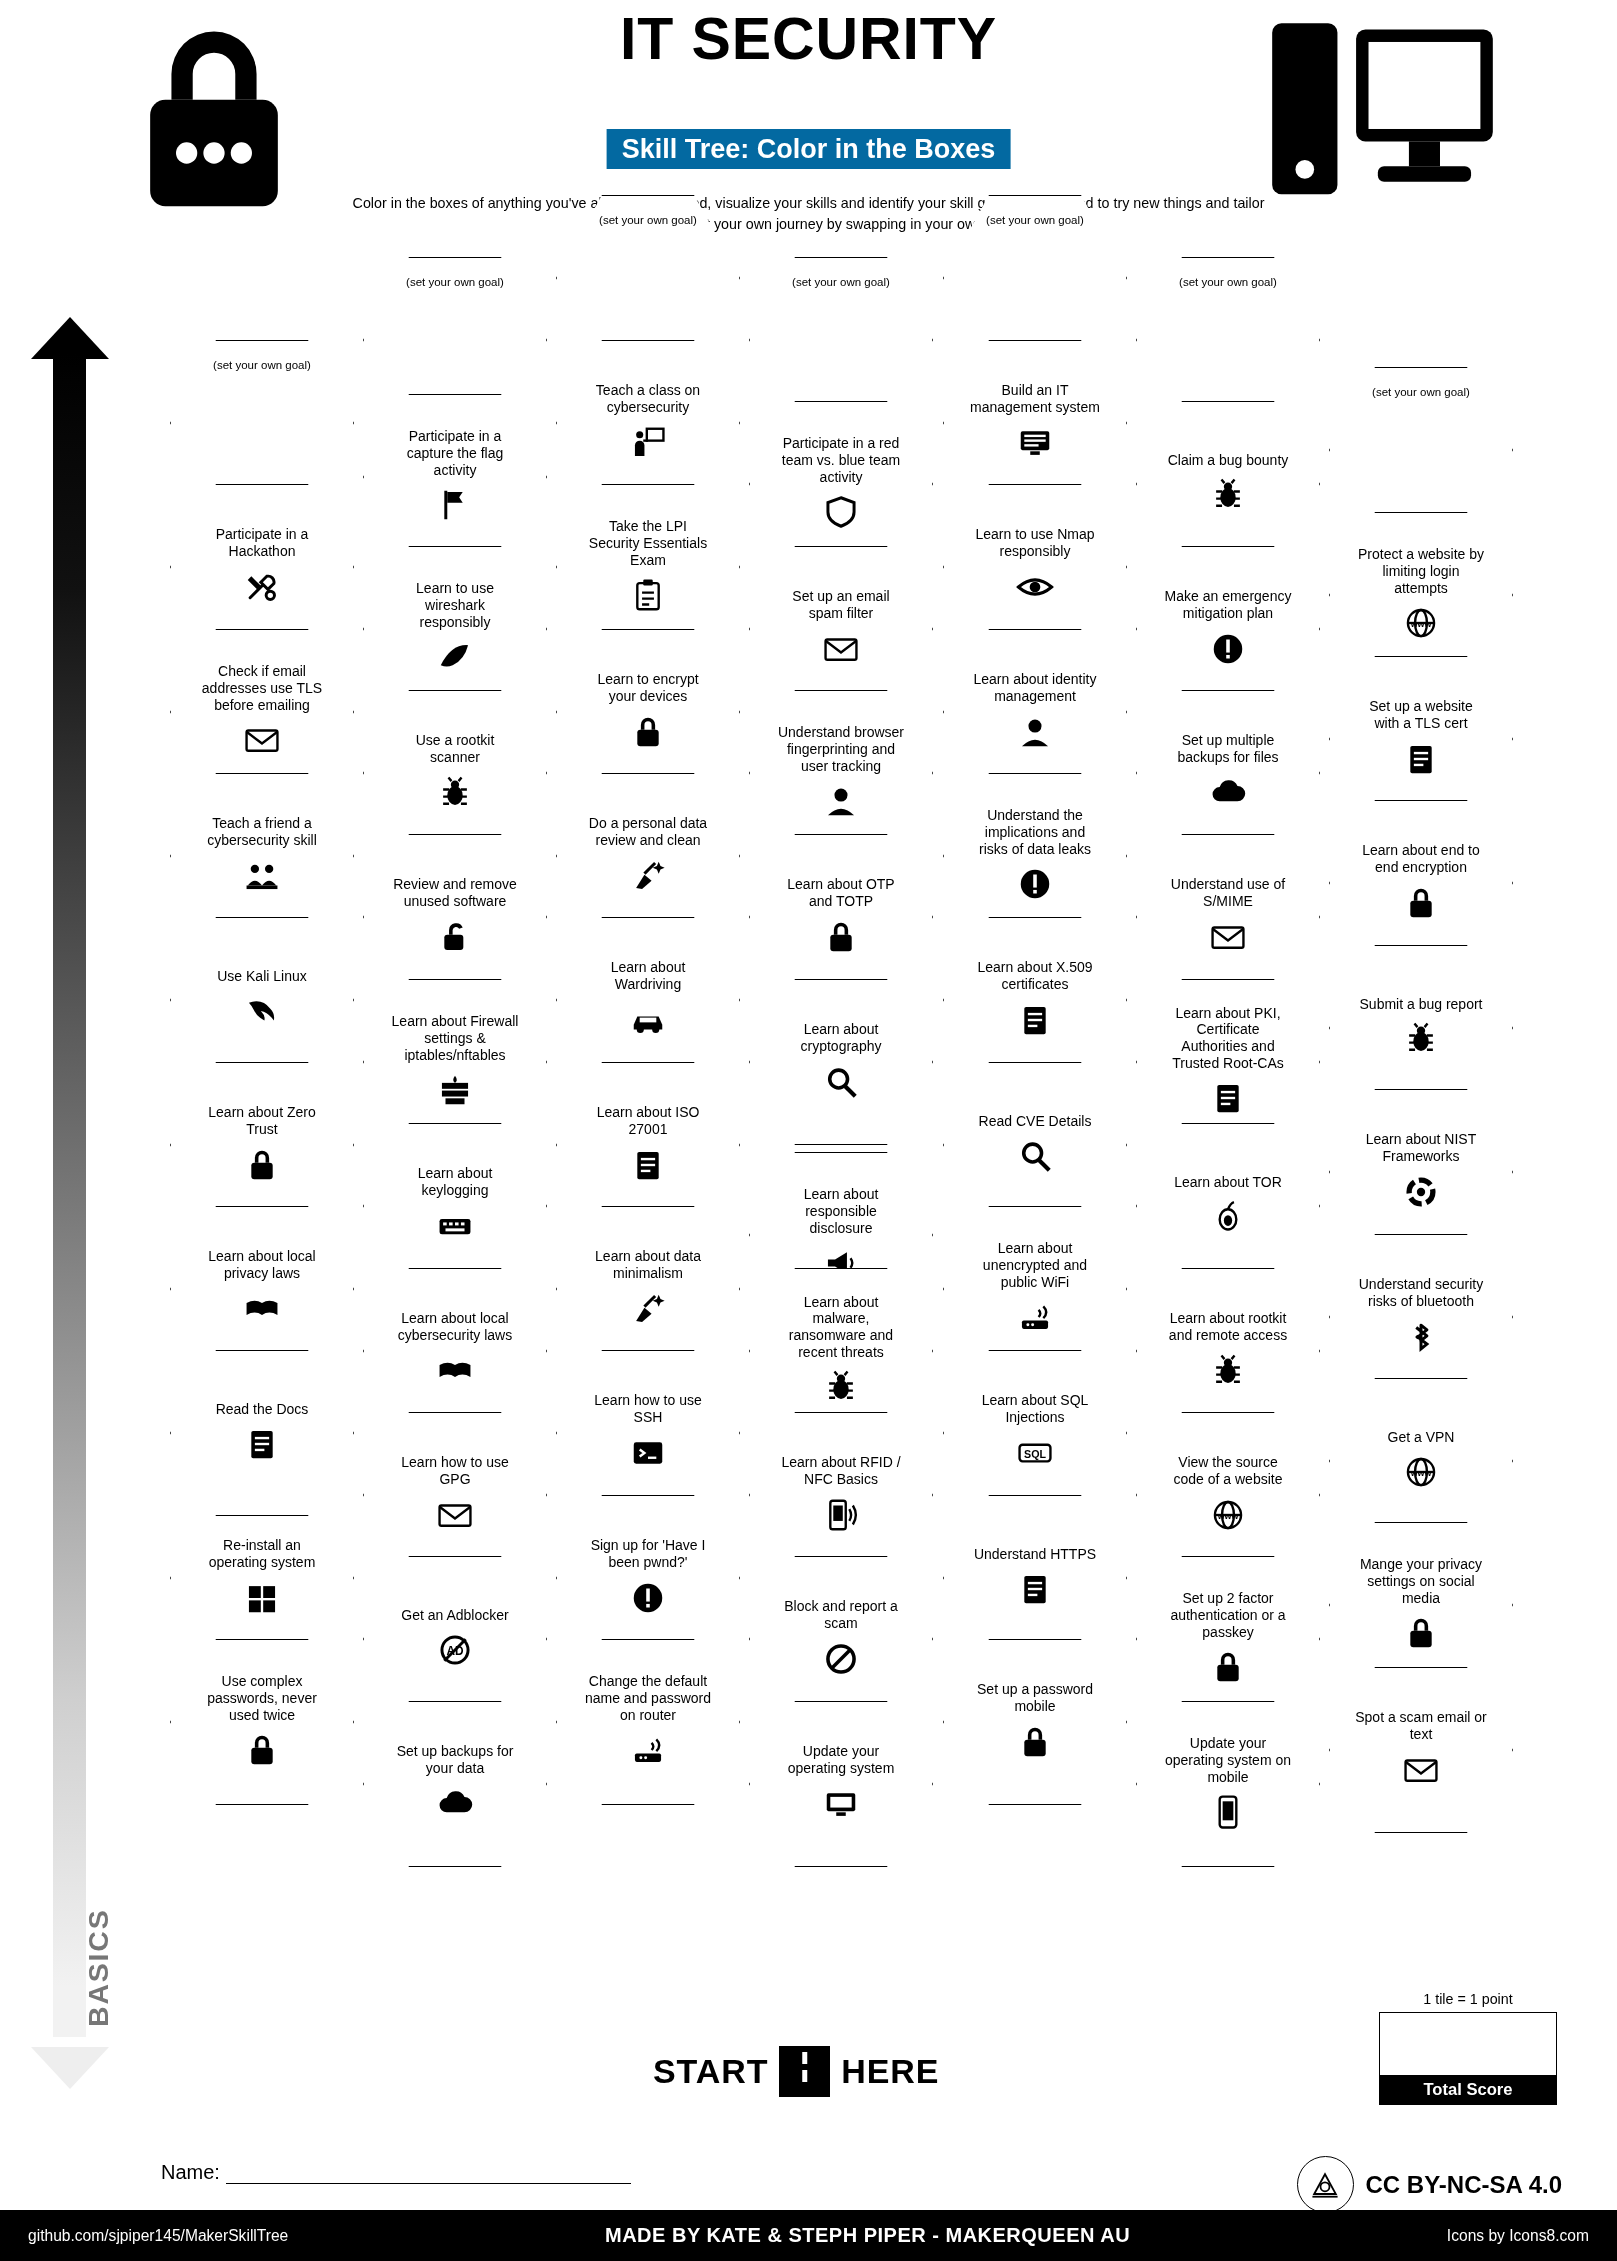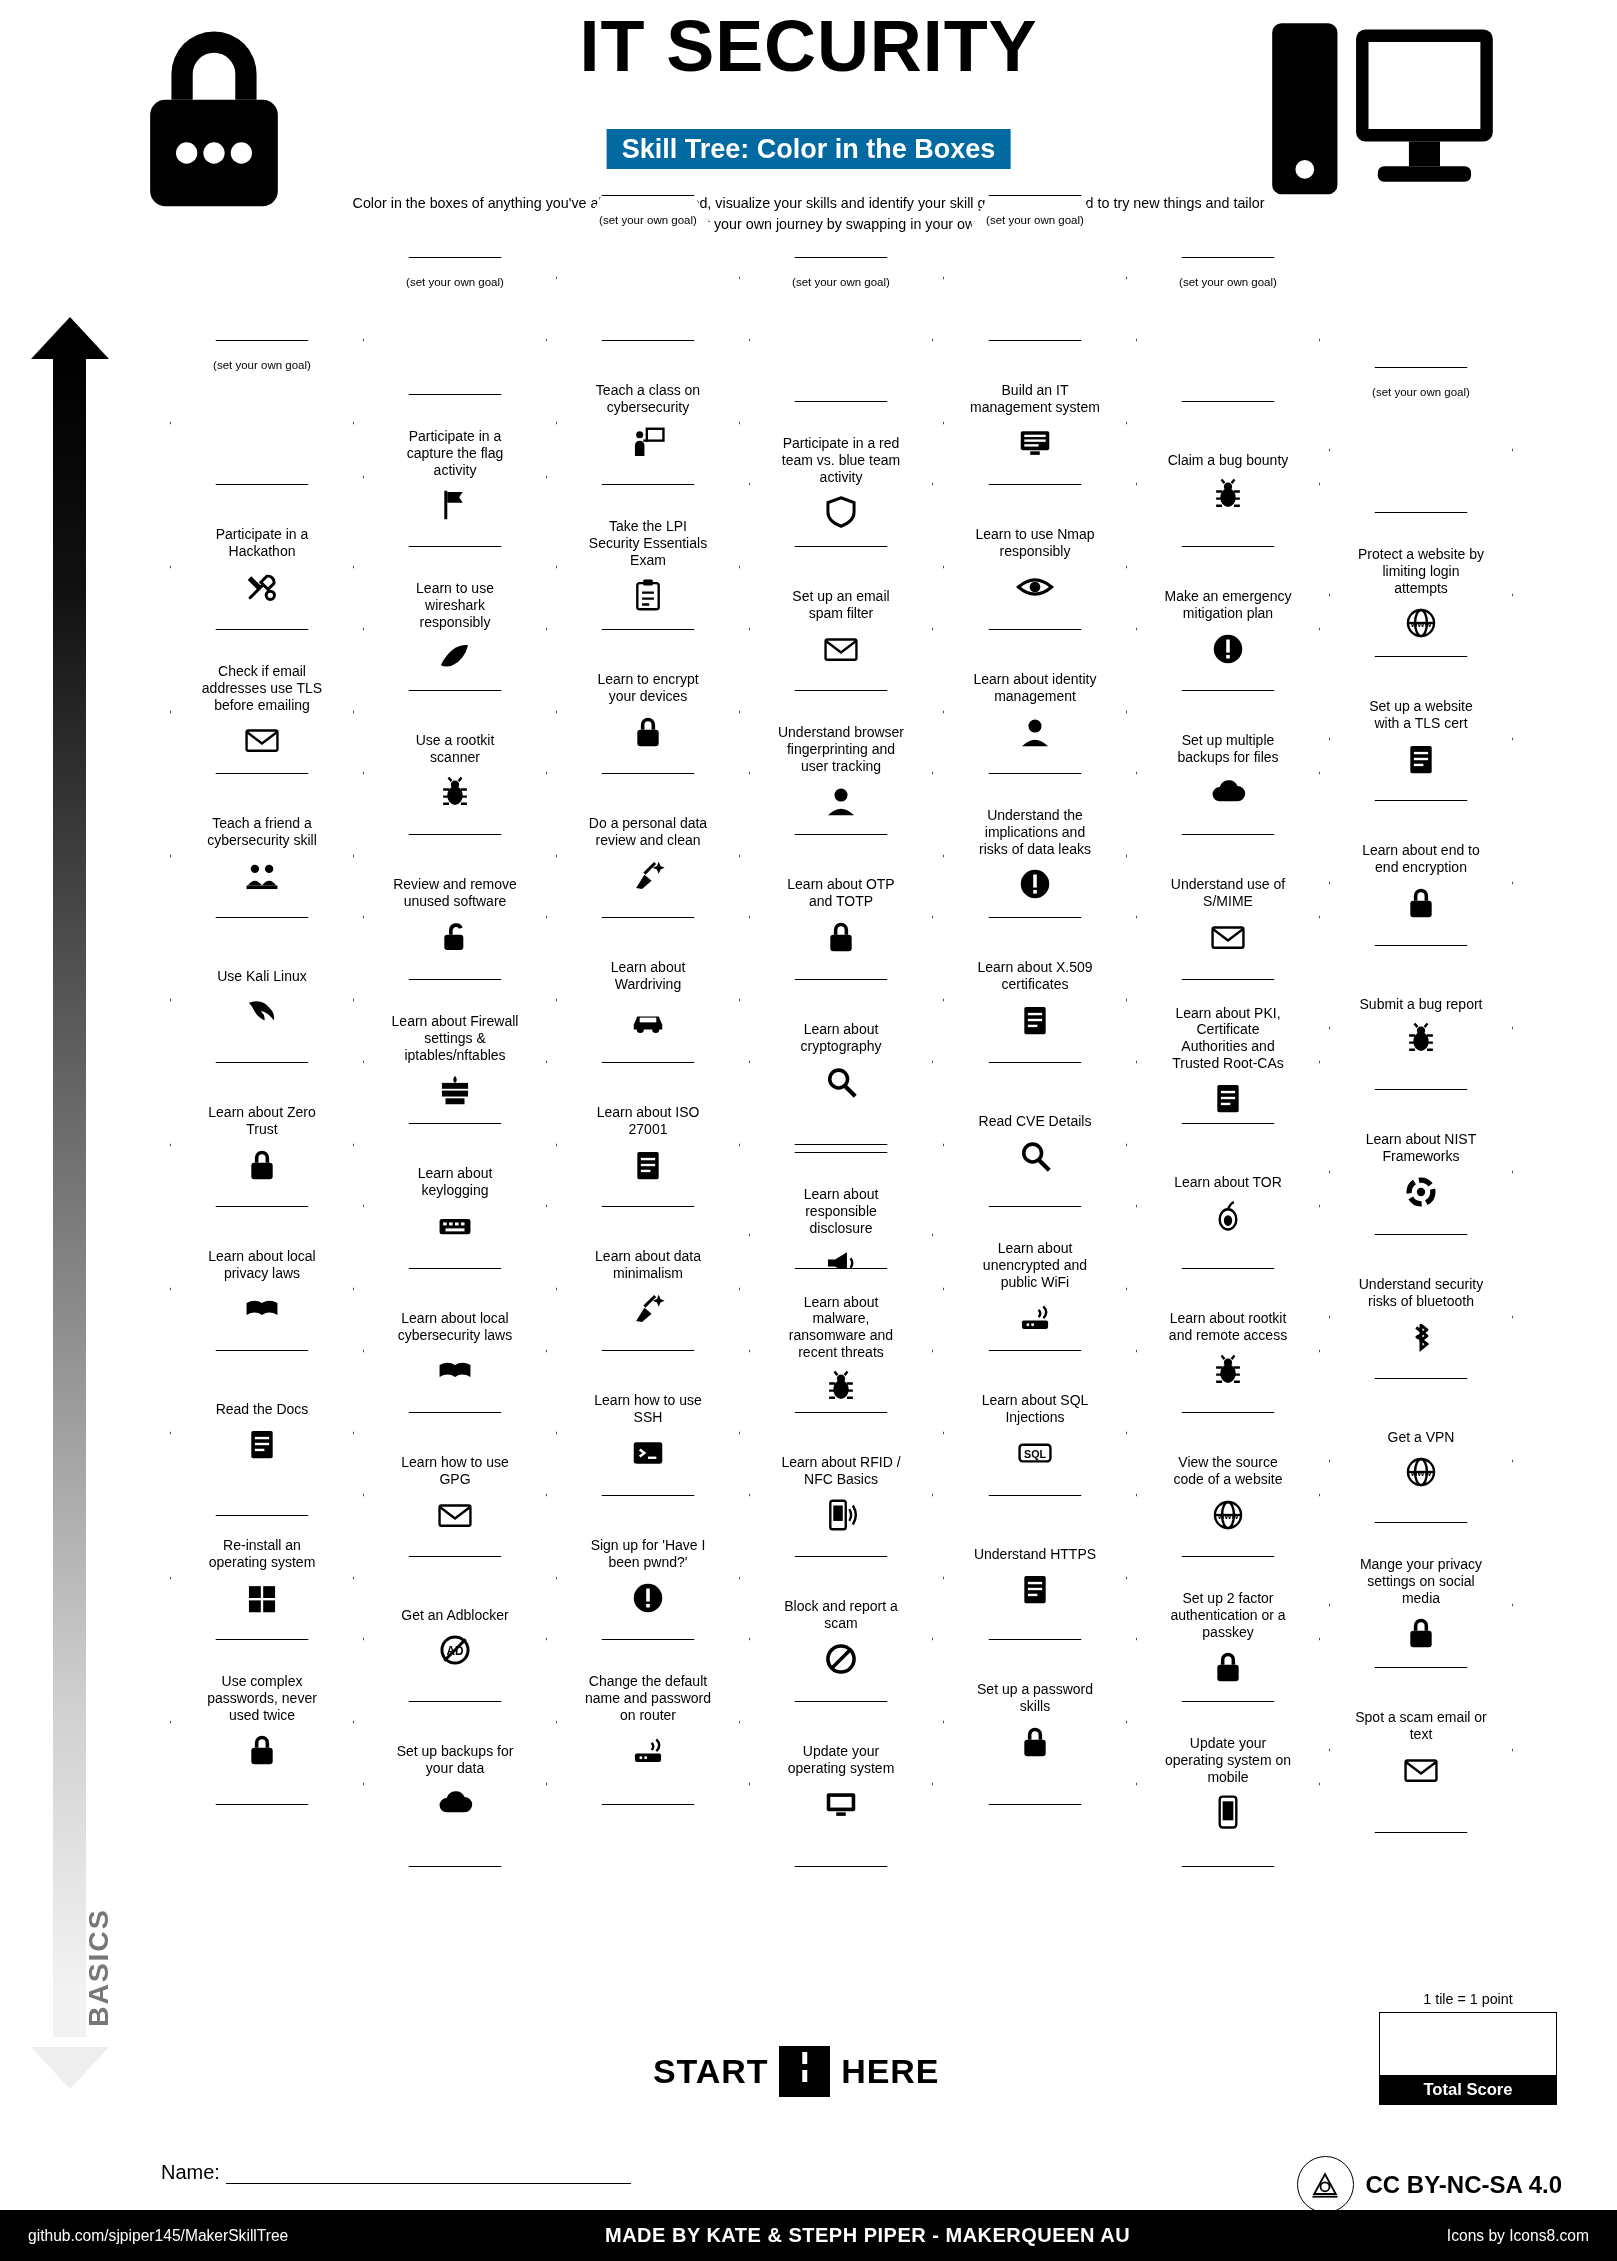--- a/index.html
+++ b/index.html
@@ -2,21 +2,21 @@
 <html style="font-size:7.4px"><head>
 <meta charset="utf-8">
 <style>
   html,body{margin:0;padding:0;background:#ffffff;}
   body{width:1617px;height:2261px;font-family:"Liberation Sans",sans-serif;color:#000;position:relative;overflow:hidden;}
 
   
   .header{position:relative;height:257px;}
   .lock-icon{position:absolute;left:138px;top:14px;width:152px;height:202px;}
   .monitor-icon{position:absolute;right:115px;top:14px;width:239px;height:202px;}
-  .title{position:absolute;left:0;right:0;top:4.6px;text-align:center;font-size:72px;font-weight:bold;letter-spacing:0.9px;}
+  .title{position:absolute;left:0;right:0;top:4.6px;text-align:center;font-size:59px;font-weight:bold;letter-spacing:0.9px;}
   .subtitle-box{position:absolute;left:50%;transform:translateX(-50%);top:129px;background:#0369a1;color:#fff;padding:4.6px 15.6px;font-size:27px;font-weight:bold;}
   .blurb{position:absolute;left:50%;transform:translateX(-50%);top:193px;width:920px;text-align:center;font-size:14.3px;line-height:1.45;}
 
   
   .axis{position:absolute;left:28px;top:317px;width:78px;height:1770px;}
   .axis-bar{position:absolute;left:25px;top:37px;width:33px;height:1683px;
     background:linear-gradient(to bottom,#000 0%,#111 14%,#7d7d7d 52%,#cfcfcf 80%,#f2f2f2 97%);}
   .axis-arrow-up{position:absolute;left:2.8px;top:0;width:0;height:0;border-left:39px solid transparent;border-right:39px solid transparent;border-bottom:42px solid #000;}
   .axis-arrow-down{position:absolute;left:2.8px;bottom:-1.8px;width:0;height:0;border-left:39px solid transparent;border-right:39px solid transparent;border-top:42px solid #eeeeee;}
   .axis-label{position:absolute;font-size:28.5px;font-weight:bold;letter-spacing:1.8px;white-space:nowrap;
@@ -744,21 +744,21 @@
             <rect x="20" y="20" width="24" height="4" fill="#fff"></rect>
             <rect x="20" y="30" width="24" height="4" fill="#fff"></rect>
             <rect x="20" y="40" width="16" height="4" fill="#fff"></rect>
           </svg>
         </div>
       </div>
     </div>
     <div class="hex" style="left: 943px; top: 1382px;">
       <div class="shape"></div>
       <div class="inner">
-        <div class="label">Set up a password skills</div>
+        <div class="label">Set up a password mobile</div>
         <div class="ico">
           <svg viewBox="0 0 64 64" width="38" height="38">
             <path d="M20 28 V20 a12 12 0 0 1 24 0 v8 h-6 V20 a6 6 0 0 0 -12 0 v8z" fill="#000"></path>
             <rect x="14" y="28" width="36" height="28" rx="5" fill="#000"></rect>
           </svg>
         </div>
       </div>
     </div>
     <div class="hex goalonly" style="left: 1136px; top: 0px;">
       <div class="shape"></div>

